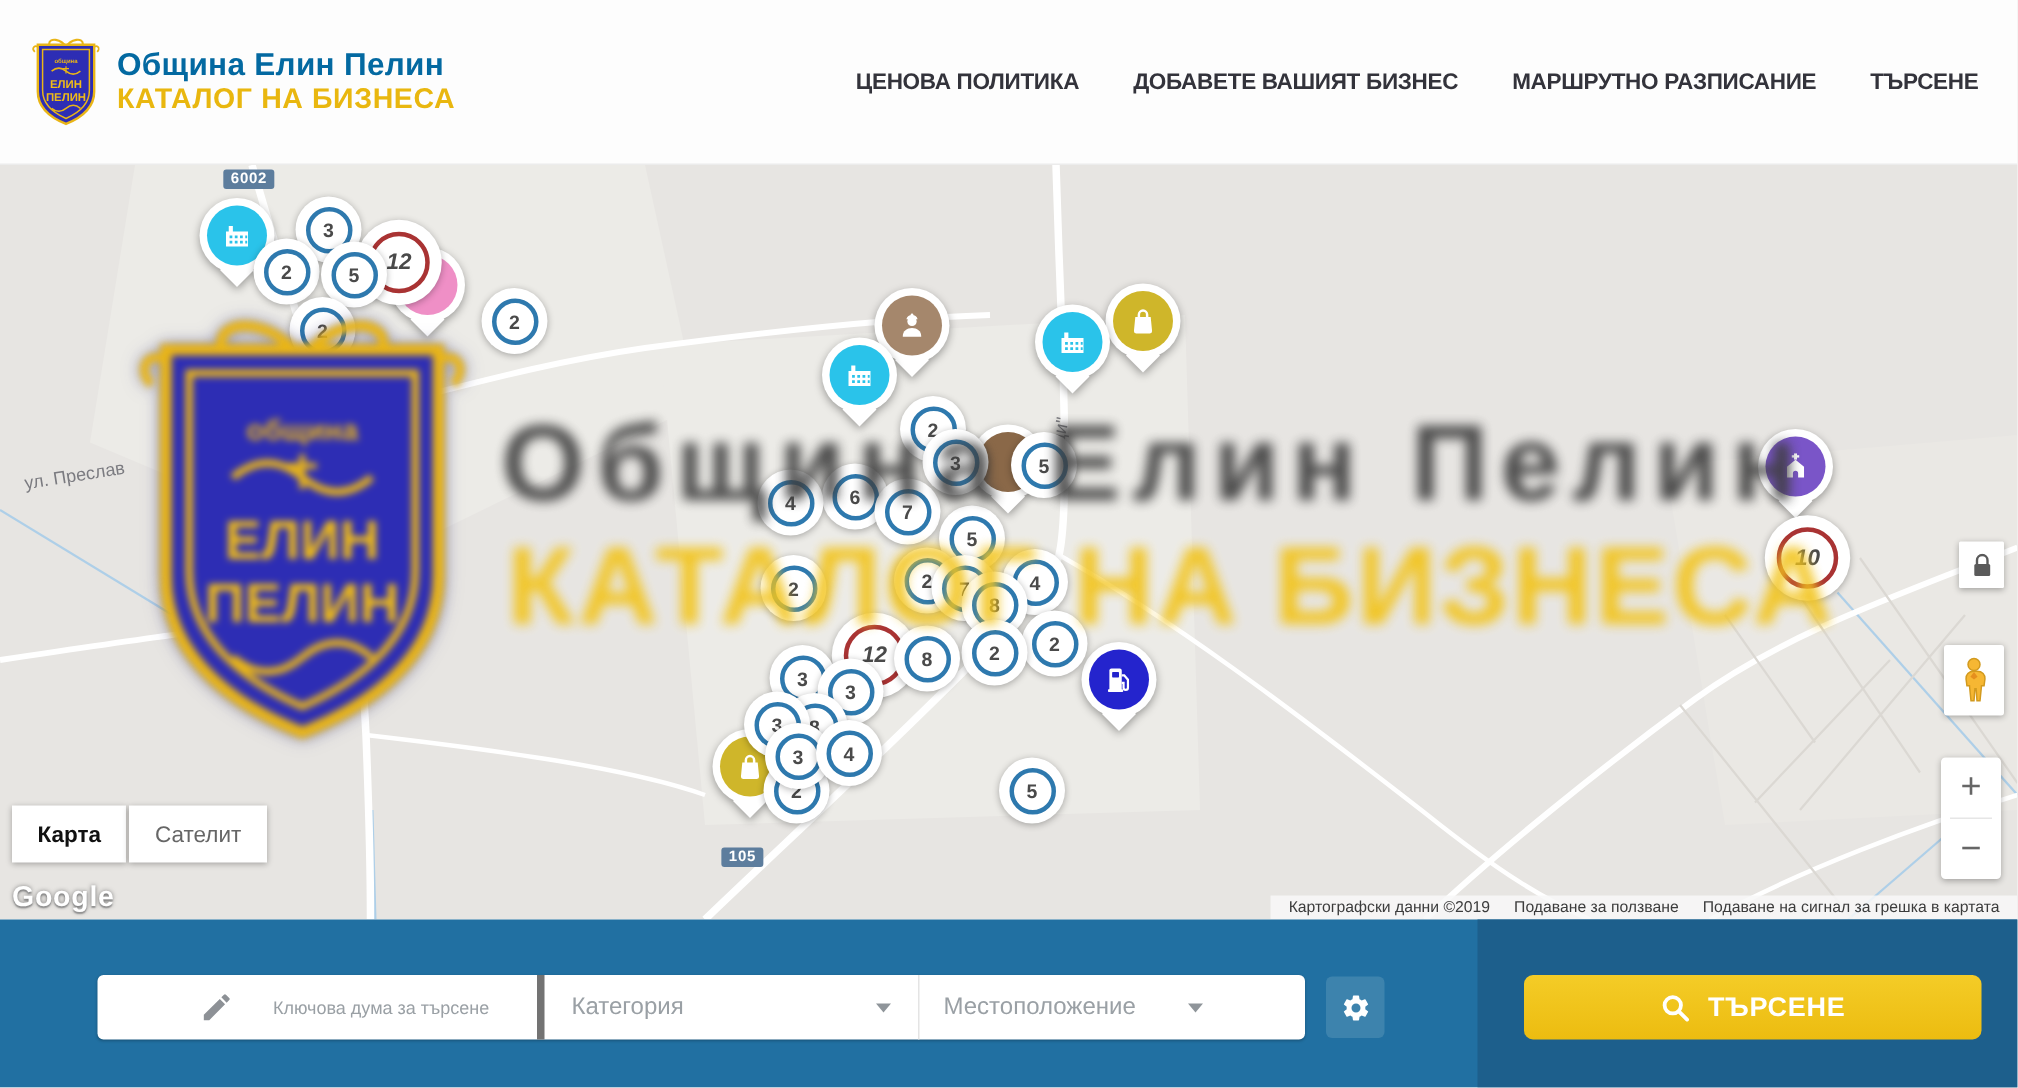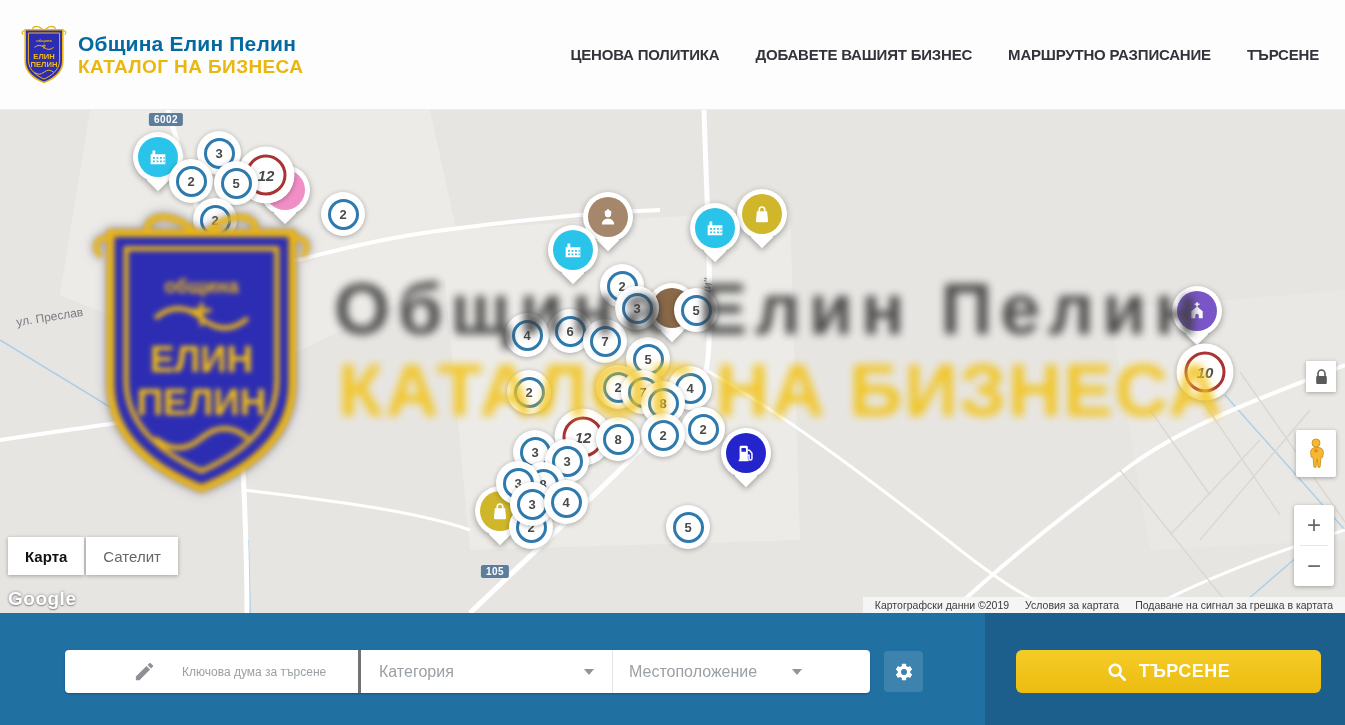--- a/index.html
+++ b/index.html
@@ -75,21 +75,21 @@
   .searchbar { position:absolute; top:613px; left:0; width:1345px; height:112px; background:#2170a2; z-index:100; }
   .searchbar-right { position:absolute; left:985px; top:0; bottom:0; right:0; background:#1d5f8c; }
   .sgroup { position:absolute; left:65px; top:37px; width:805px; height:43px; background:#fff; border-radius:4px;
             display:flex; box-shadow:0 1px 2px rgba(0,0,0,.25); }
   .ssec { display:flex; align-items:center; height:100%; }
   .sec-kw { width:293px; padding-left:68px; }
   .sec-kw svg { margin-right:26px; flex:none; }
   .sec-kw input { border:none; outline:none; font-family:"Liberation Sans",sans-serif; font-size:12px;
                   color:#333; width:185px; background:transparent; }
   .sec-kw input::placeholder { color:#9aa0a5; }
-  .sec-cat { width:254px; border-left:3px solid #737373; padding:0 18px; cursor:pointer; }
+  .sec-cat { width:254px; border-left:5px solid #737373; padding:0 18px; cursor:pointer; }
   .sec-loc { width:206px; border-left:1px solid #e4e4e4; padding:16px 16px; cursor:pointer; }
   .sel-label { font-size:16px; color:#9aa0a5; }
   .chev { margin-left:auto; width:0; height:0; border-left:5px solid transparent; border-right:5px solid transparent;
           border-top:6px solid #8f959a; }
   .gear-btn { position:absolute; left:884px; top:38px; width:39px; height:41px; background:#3d83ad; border:none;
               border-radius:4px; display:flex; align-items:center; justify-content:center; cursor:pointer; }
   .search-btn { position:absolute; left:1016px; top:37px; width:305px; height:43px; border:none; border-radius:6px;
                 background:linear-gradient(#f4cc27, #ecbc10); display:flex; align-items:center; justify-content:center;
                 gap:12px; cursor:pointer; font-family:"Liberation Sans",sans-serif;
                 font-size:18px; font-weight:bold; color:#fff; letter-spacing:.5px; }
@@ -419,21 +419,21 @@
   <div class="wm wm-line1">Община Елин Пелин</div>
   <div class="wm wm-line2">КАТАЛОГ НА БИЗНЕСА</div>
 
   <div class="maptype">
     <button class="active">Карта</button>
     <button class="inactive">Сателит</button>
   </div>
   <div class="google-logo">Google</div>
   <div class="attribution">
     <span>Картографски данни ©2019</span>
-    <a href="#">Условия за картата</a>
+    <a href="#">Подаване за ползване</a>
     <a href="#">Подаване на сигнал за грешка в картата</a>
   </div>
   <div class="ctl-box lock-btn">
     <svg width="13" height="16" viewBox="0 0 13 16">
       <path d="M3 7V4.5a3.5 3.5 0 0 1 7 0V7" fill="none" stroke="#5a5a5a" stroke-width="1.6"></path>
       <rect x="1.2" y="7" width="10.6" height="8" rx="1" fill="#5a5a5a"></rect>
     </svg>
   </div>
   <div class="ctl-box pegman-btn">
     <svg width="22" height="31" viewBox="0 0 22 31">

